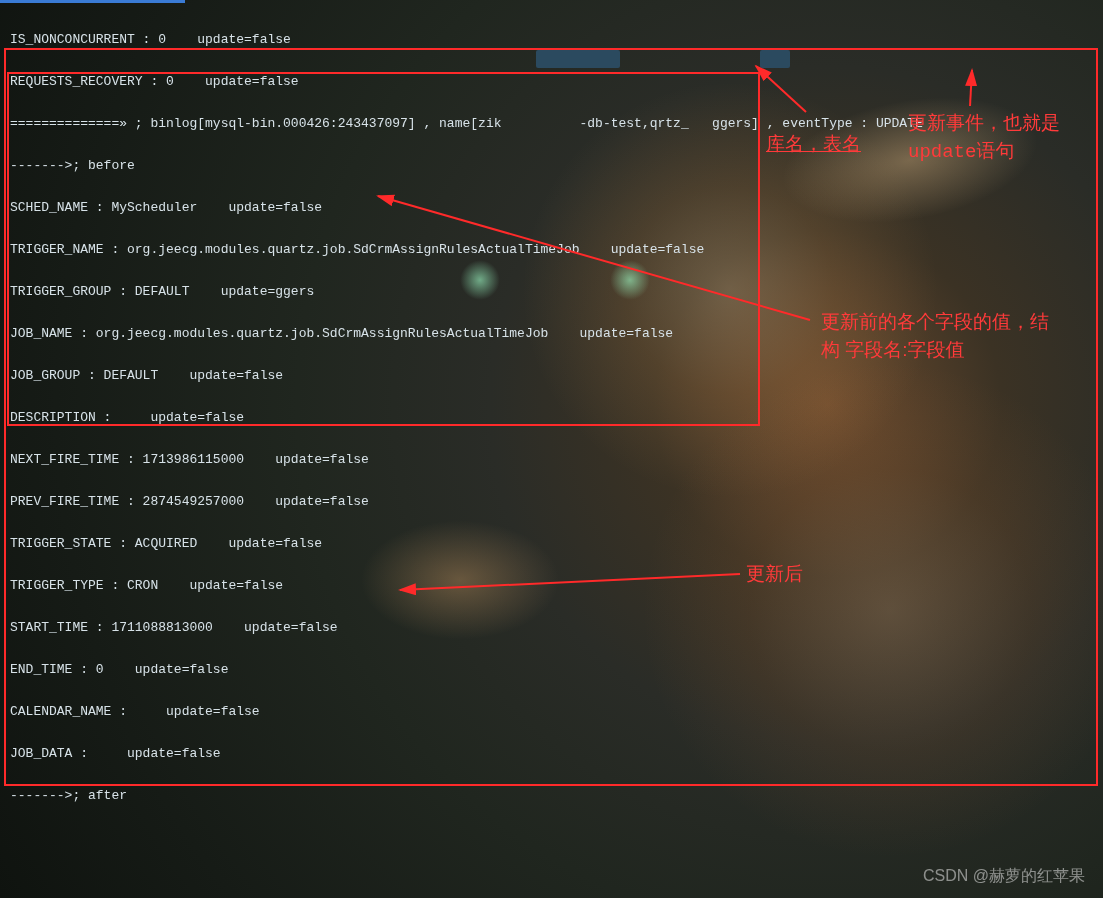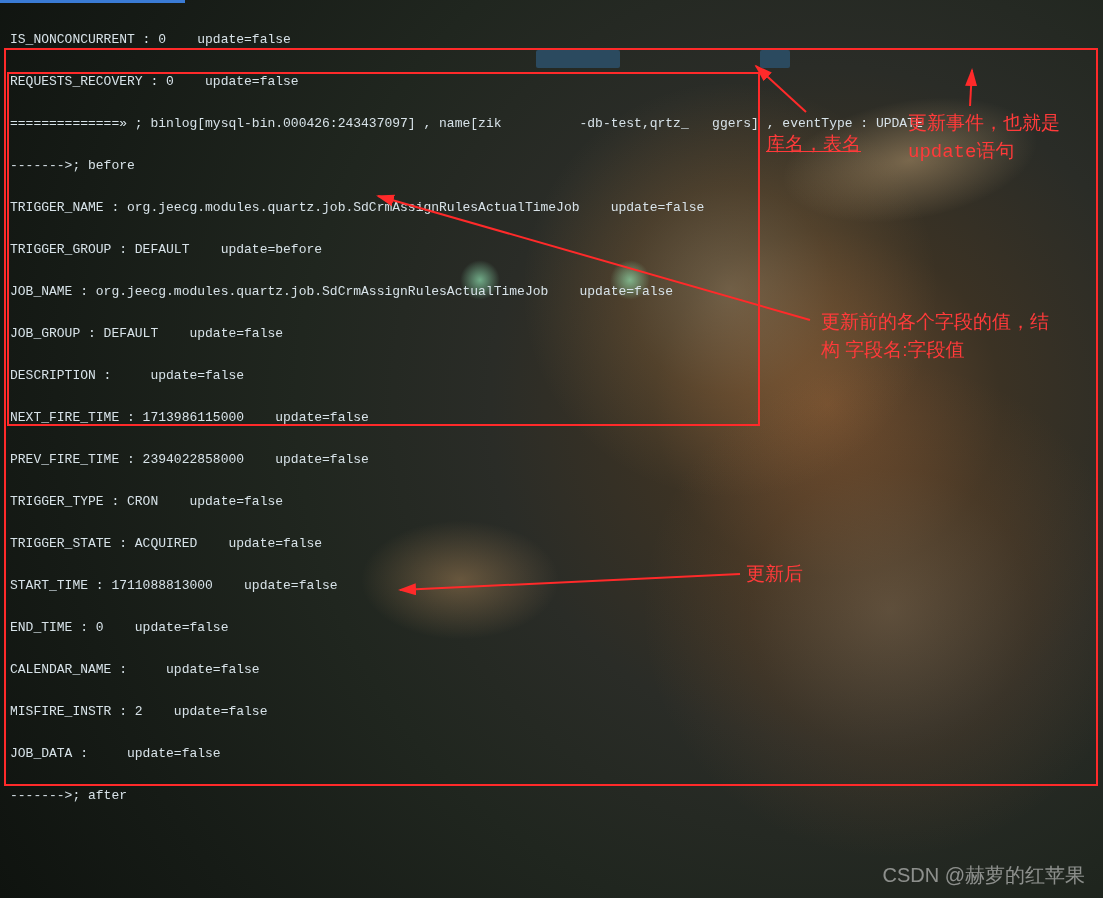--- a/index.html
+++ b/index.html
@@ -72,21 +72,21 @@
     width: 1103px; height: 898px;
     z-index: 5;
     pointer-events: none;
   }
   .watermark {
     position: absolute;
     right: 18px;
     bottom: 12px;
     color: rgba(230,230,230,0.55);
     font-family: "Microsoft YaHei", sans-serif;
-    font-size: 20px;
+    font-size: 16px;
     z-index: 7;
     pointer-events: none;
   }
   .top-accent {
     position: absolute;
     left: 0; top: 0;
     width: 185px; height: 3px;
     background: #3a7bd5;
     z-index: 4;
   }
@@ -101,33 +101,33 @@
 <div class="bg-glow bg3"></div>
 <div class="bg-glow bg4"></div>
 <div class="bg-glow bg5"></div>
 <div class="bg-glow bg6"></div>
 
 <div class="terminal">
 <div class="pre-block">IS_NONCONCURRENT : 0    update=false</div>
 <div class="pre-block">REQUESTS_RECOVERY : 0    update=false</div>
 <div class="pre-block">==============» ; binlog[mysql-bin.000426:243437097] , name[zik          -db-test,qrtz_   ggers] , eventType : UPDATE</div>
 <div class="pre-block">-------&gt;; before</div>
+<div class="pre-block">SCHED_NAME : MyScheduler    update=false</div>
 <div class="pre-block">TRIGGER_NAME : org.jeecg.modules.quartz.job.SdCrmAssignRulesActualTimeJob    update=false</div>
-<div class="pre-block">TRIGGER_GROUP : DEFAULT    update=before</div>
+<div class="pre-block">TRIGGER_GROUP : DEFAULT    update=ggers</div>
 <div class="pre-block">JOB_NAME : org.jeecg.modules.quartz.job.SdCrmAssignRulesActualTimeJob    update=false</div>
 <div class="pre-block">JOB_GROUP : DEFAULT    update=false</div>
 <div class="pre-block">DESCRIPTION :     update=false</div>
 <div class="pre-block">NEXT_FIRE_TIME : 1713986115000    update=false</div>
-<div class="pre-block">PREV_FIRE_TIME : 2394022858000    update=false</div>
+<div class="pre-block">PREV_FIRE_TIME : 2874549257000    update=false</div>
+<div class="pre-block">TRIGGER_STATE : ACQUIRED    update=false</div>
 <div class="pre-block">TRIGGER_TYPE : CRON    update=false</div>
-<div class="pre-block">TRIGGER_STATE : ACQUIRED    update=false</div>
 <div class="pre-block">START_TIME : 1711088813000    update=false</div>
 <div class="pre-block">END_TIME : 0    update=false</div>
 <div class="pre-block">CALENDAR_NAME :     update=false</div>
-<div class="pre-block">MISFIRE_INSTR : 2    update=false</div>
 <div class="pre-block">JOB_DATA :     update=false</div>
 <div class="pre-block">-------&gt;; after</div>
 
 
 
 
 
 
 
 

